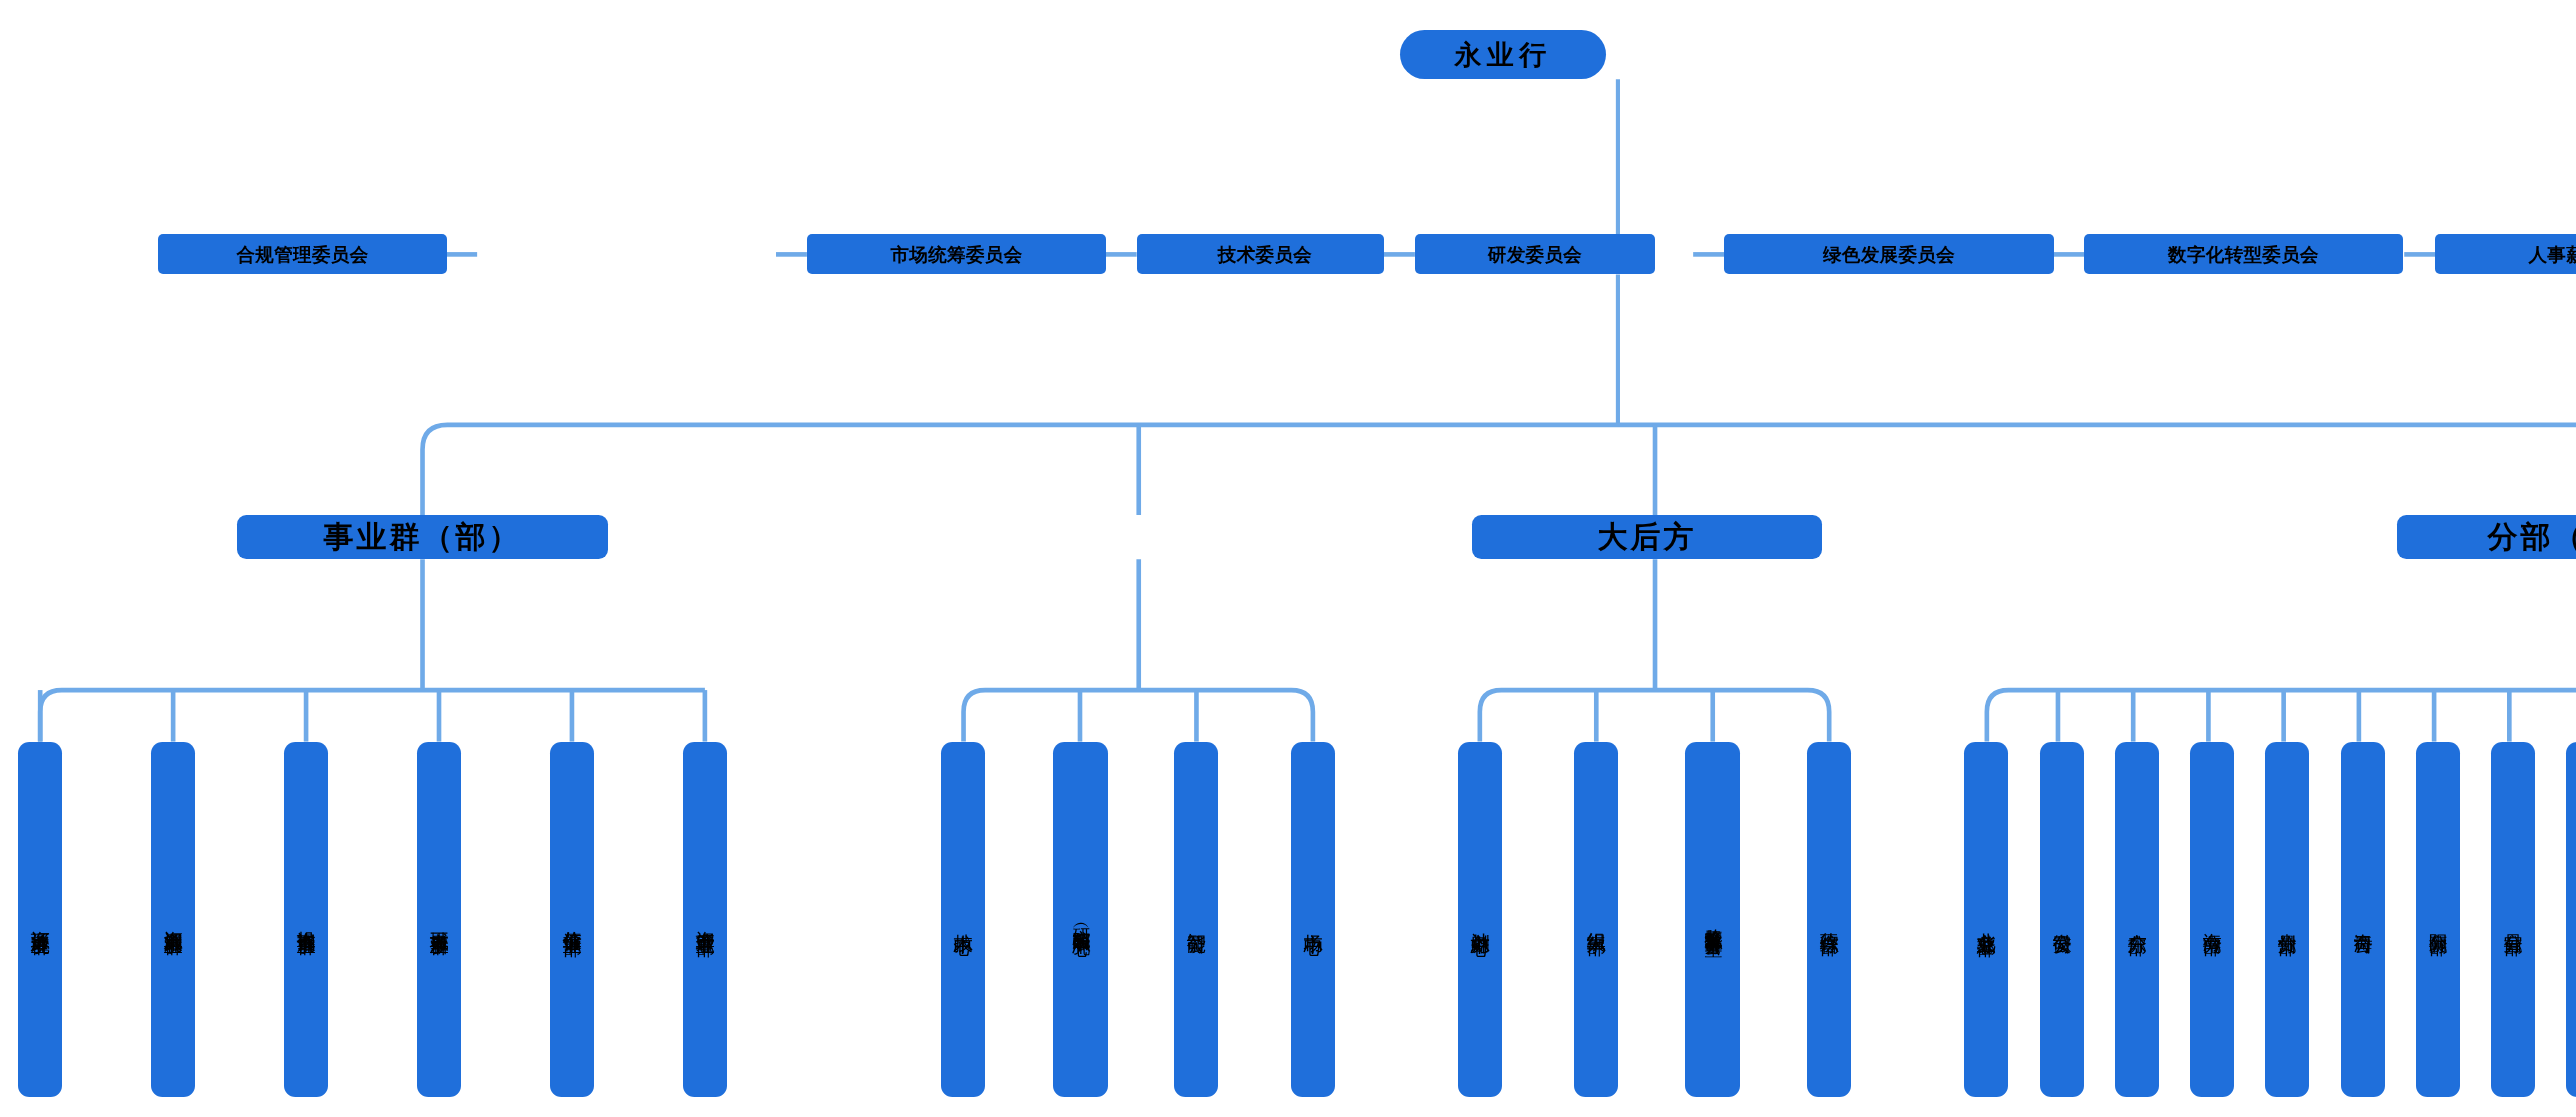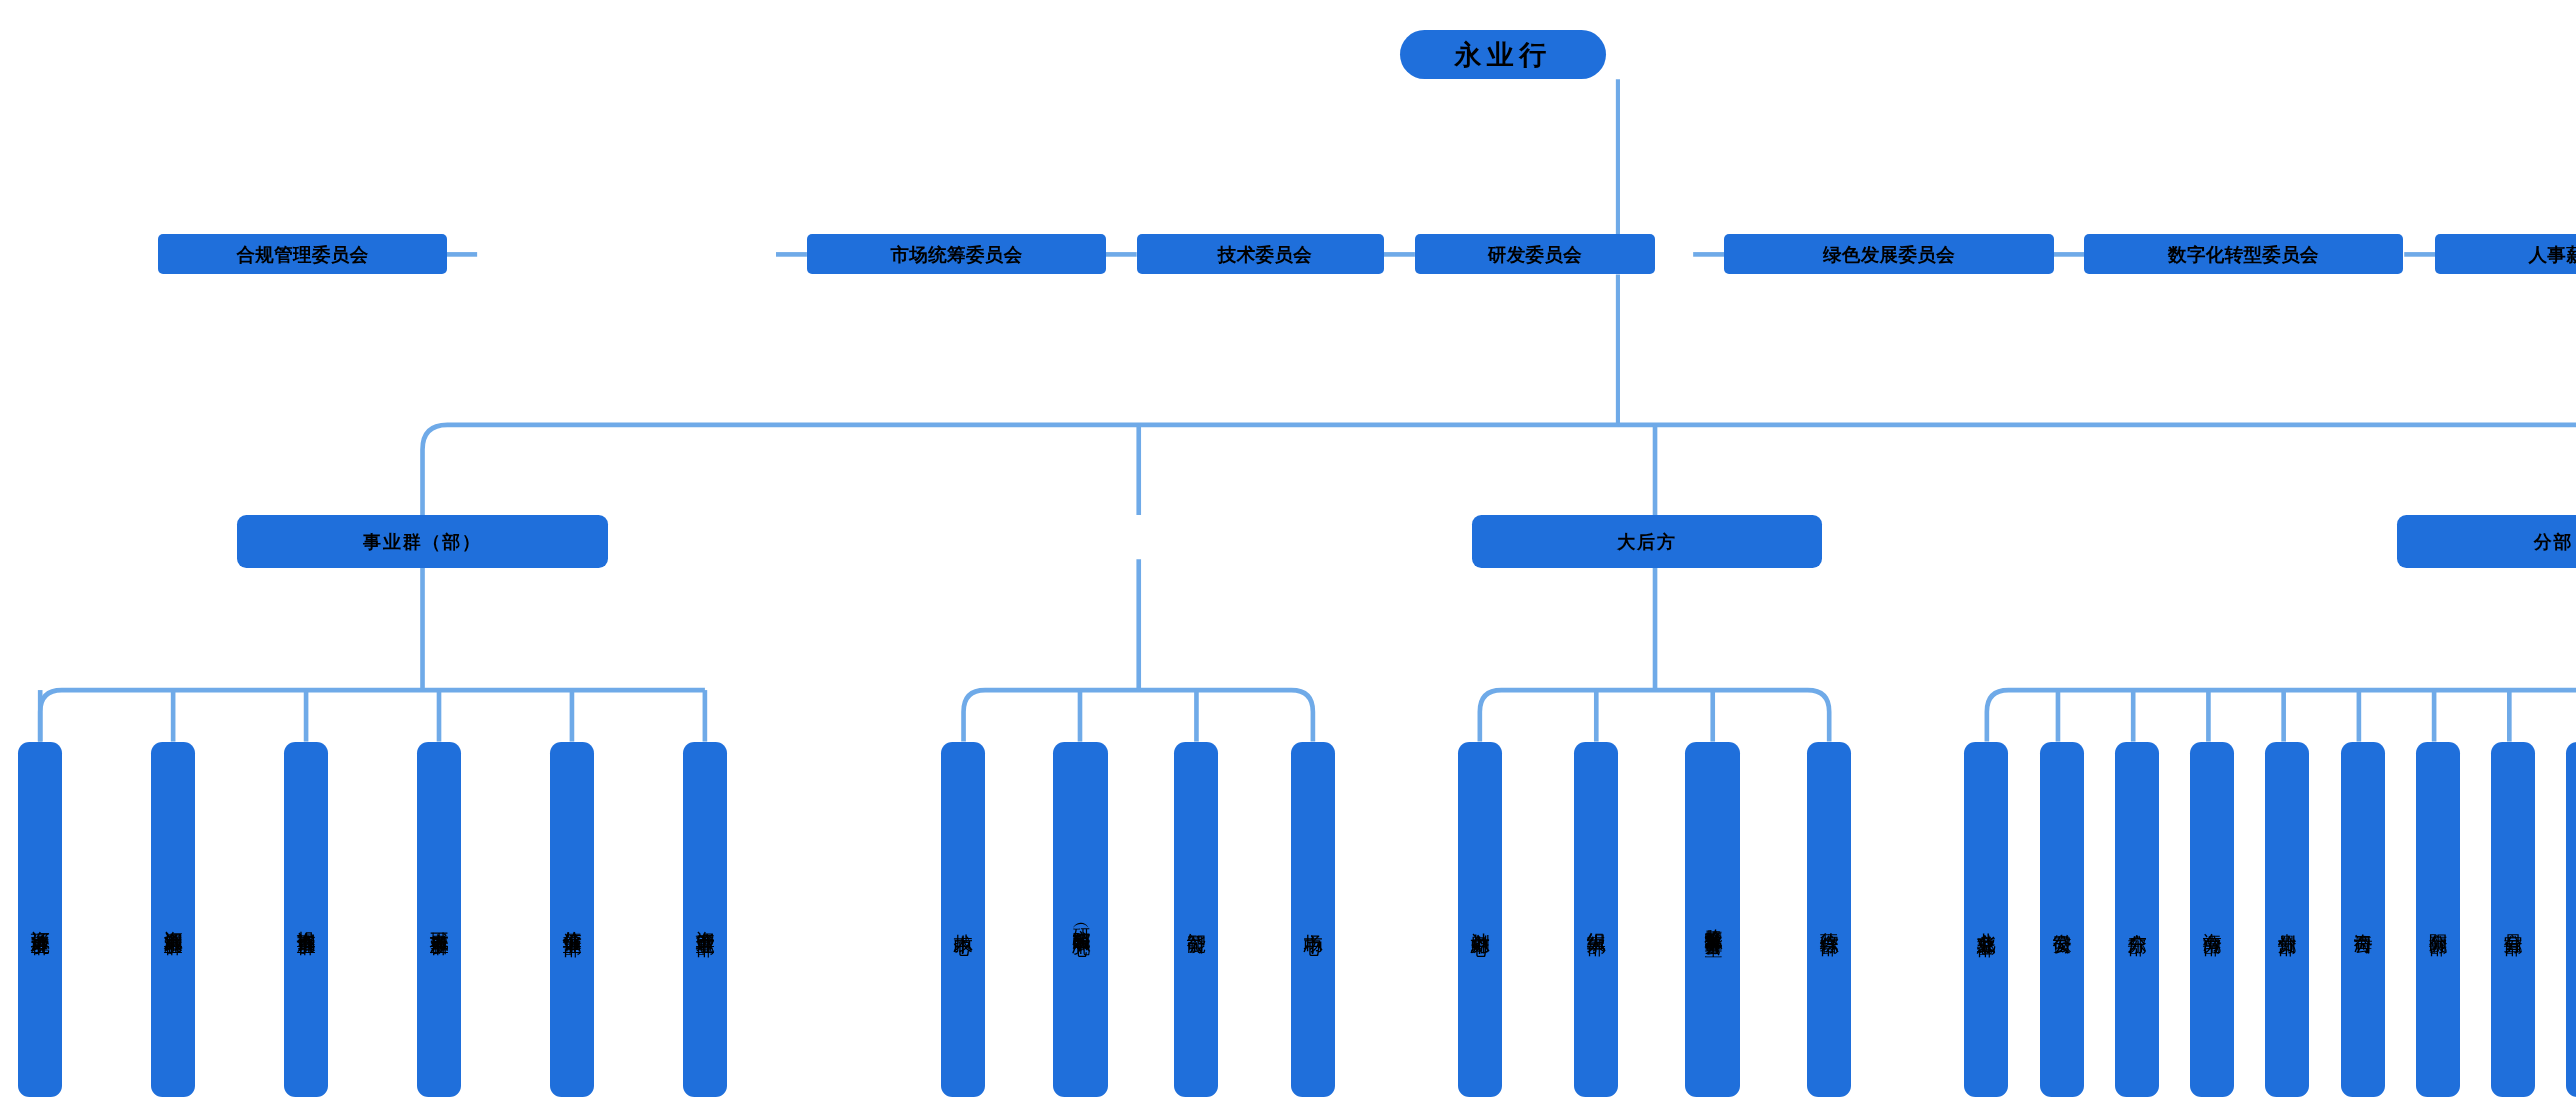--- a/index.html
+++ b/index.html
@@ -29,22 +29,22 @@
   }
 
   
   .committee{
     top:234px;height:40px;border-radius:5px;
     font-size:18.5px;font-weight:700;letter-spacing:.02em;
   }
 
   
   .group-head{
-    top:515px;height:53px;border-radius:9.3px;
-    font-size:18px;font-weight:700;letter-spacing:.10em;
+    top:515px;height:44px;border-radius:9.3px;
+    font-size:30px;font-weight:700;letter-spacing:.10em;
   }
 
   
   .leaf{
     top:742px;border-radius:11.3px;
     width:44px;height:355px;
     writing-mode:vertical-rl;text-orientation:upright;
     font-size:19px;font-weight:500;line-height:1.30;
     letter-spacing:.05em;padding:9.3px 0;
     align-items:center;justify-content:center;

